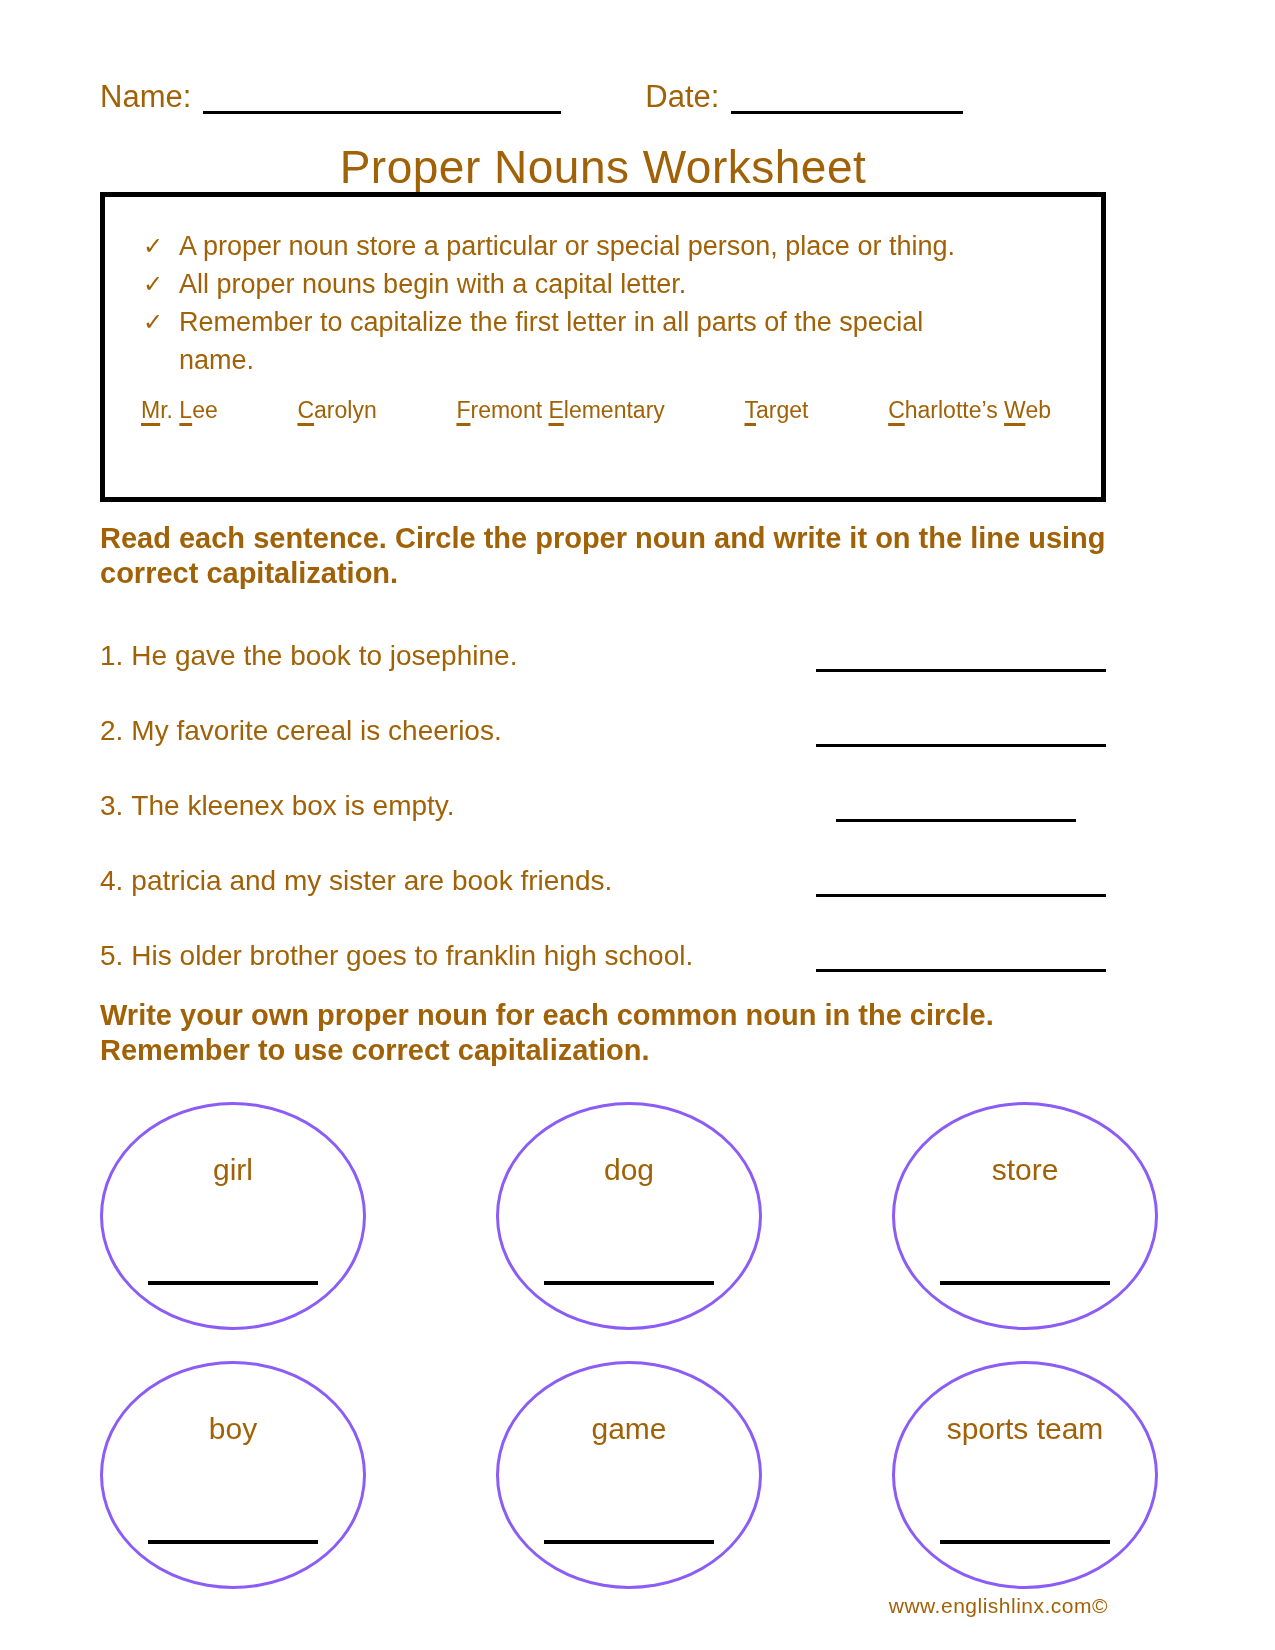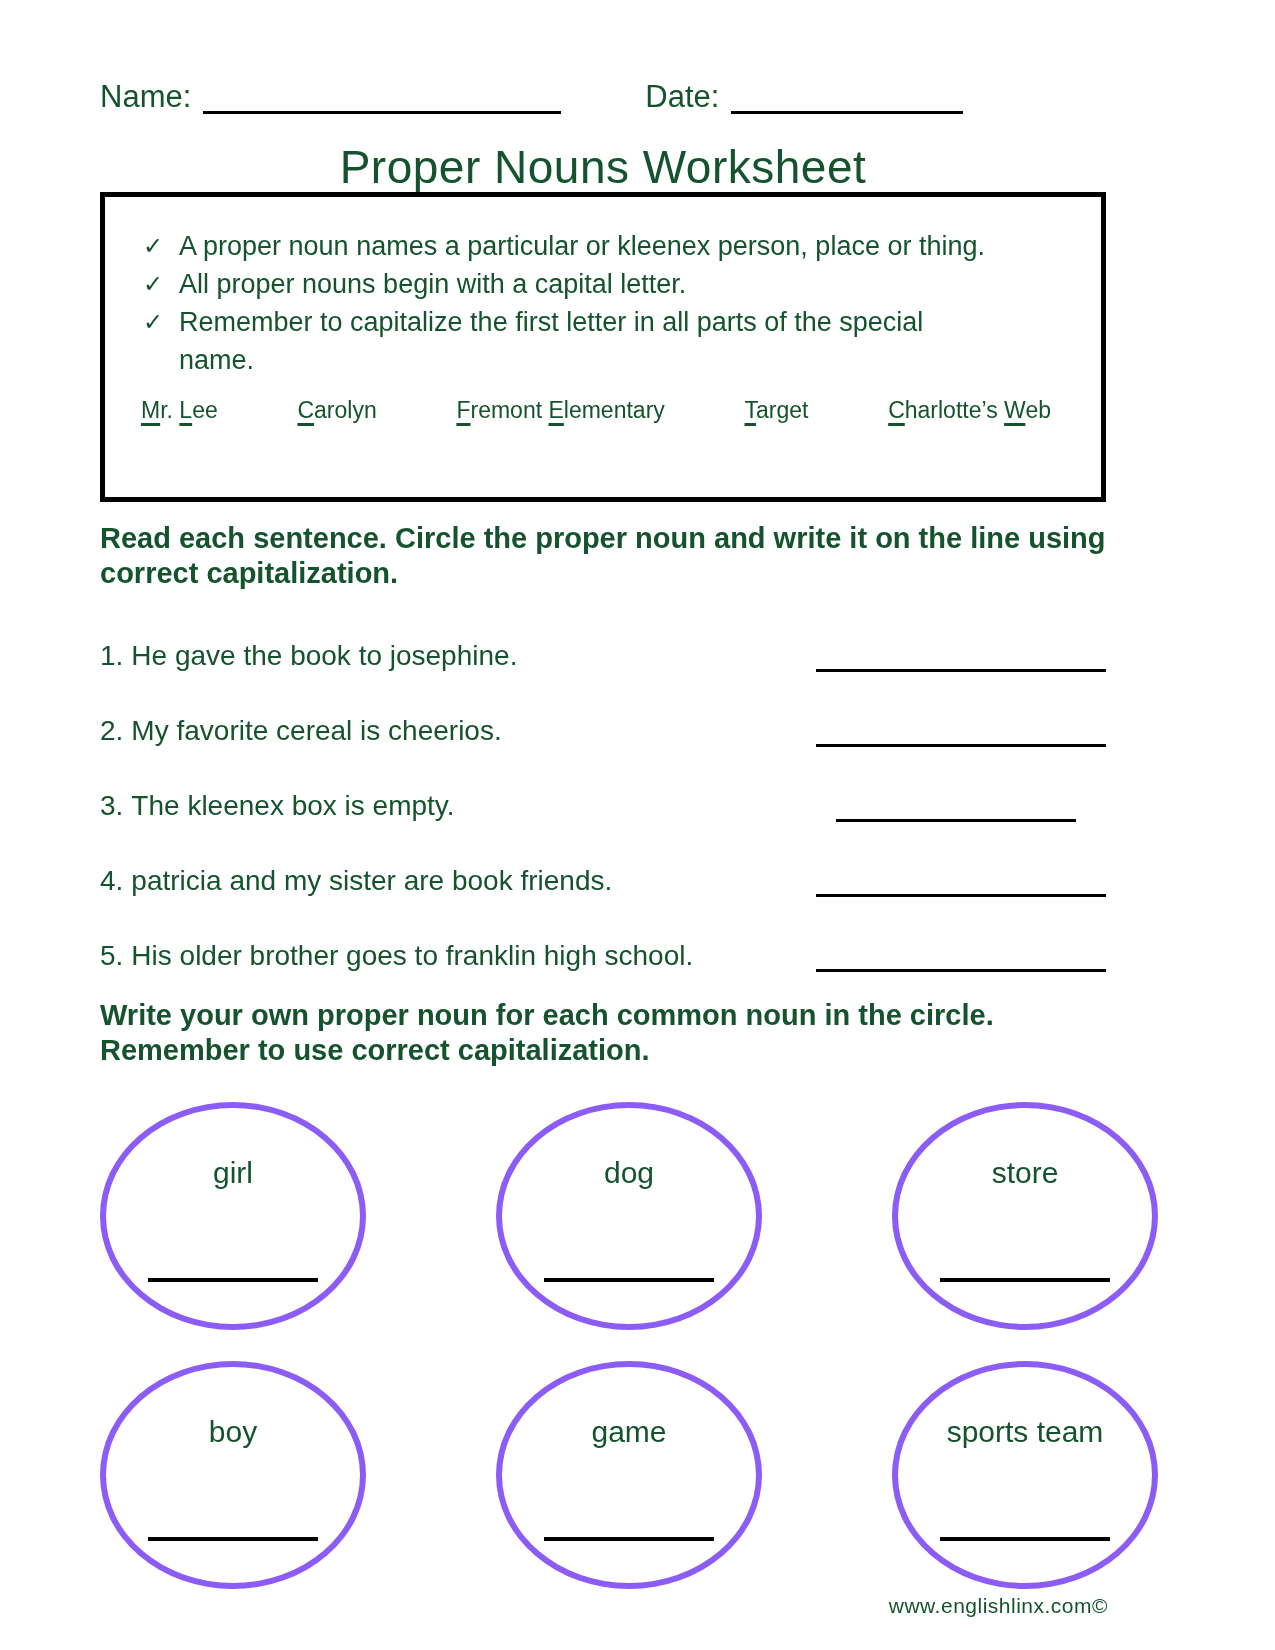--- a/index.html
+++ b/index.html
@@ -1,18 +1,18 @@
 <!DOCTYPE html>
 <html><head>
 <meta charset="utf-8">
 <style>
   html,body{margin:0;padding:0;background:#fff;}
   .page{
     position:relative;width:1275px;height:1650px;background:#ffffff;
-    font-family:"Liberation Sans","DejaVu Sans",sans-serif;color:#14532d;overflow:hidden;
+    font-family:"Liberation Sans","DejaVu Sans",sans-serif;color:#a16207;overflow:hidden;
   }
   
   .header{position:absolute;top:80px;left:100px;display:flex;align-items:flex-end;font-size:31px;line-height:34px;}
   .blank-line{display:inline-block;height:28px;border-bottom:3px solid #000;}
   .name-line{width:358px;margin-left:12px;}
   .date-label{margin-left:84px;}
   .date-line{width:232px;margin-left:12px;}
   
   .title{position:absolute;top:140px;left:100px;width:1006px;margin:0;text-align:center;
          font-size:46px;font-weight:400;letter-spacing:.5px;}
@@ -33,21 +33,21 @@
   .questions{position:absolute;top:640px;left:100px;width:1006px;}
   .q-row{display:flex;justify-content:space-between;align-items:flex-end;height:32px;margin-bottom:43px;font-size:28px;}
   .q-left{white-space:nowrap;}
   .q-num{margin-right:8px;}
   .answer-line{width:290px;height:100%;border-bottom:3px solid #000;}
   .q-row:nth-child(3) .answer-line{width:240px;margin-right:30px;}
   
   .circle-row{position:absolute;left:100px;width:1058px;display:flex;justify-content:space-between;}
   #circles1{top:1102px;}
   #circles2{top:1361px;gap:23px;}
-  .circle{width:266px;height:228px;box-sizing:border-box;border:6px solid #8b5cf6;border-radius:50%;
+  .circle{width:266px;height:228px;box-sizing:border-box;border:3px solid #8b5cf6;border-radius:50%;
           display:flex;flex-direction:column;align-items:center;}
   .circle-label{margin-top:48px;font-size:30px;}
   .circle-line{margin-top:auto;margin-bottom:42px;width:170px;border-bottom:4px solid #000;}
   
   .footer{position:absolute;top:1594px;left:100px;width:1008px;text-align:right;font-size:21px;letter-spacing:.5px;}
 </style>
 </head>
 <body>
 
 <div class="page">
@@ -58,21 +58,21 @@
     <span class="date-label">Date:</span>
     <span class="blank-line date-line"></span>
   </div>
 
   <h1 class="title">Proper Nouns Worksheet</h1>
 
   <div class="rules-box">
     <div id="rulesList">
         <div class="rule">
           <span class="check">✓</span>
-          <span class="rule-text">A proper noun names a particular or kleenex person, place or thing.</span>
+          <span class="rule-text">A proper noun store a particular or special person, place or thing.</span>
         </div>
         <div class="rule">
           <span class="check">✓</span>
           <span class="rule-text">All proper nouns begin with a capital letter.</span>
         </div>
         <div class="rule">
           <span class="check">✓</span>
           <span class="rule-text">Remember to capitalize the first letter in all parts of the special<br>name.</span>
         </div>
       </div>

